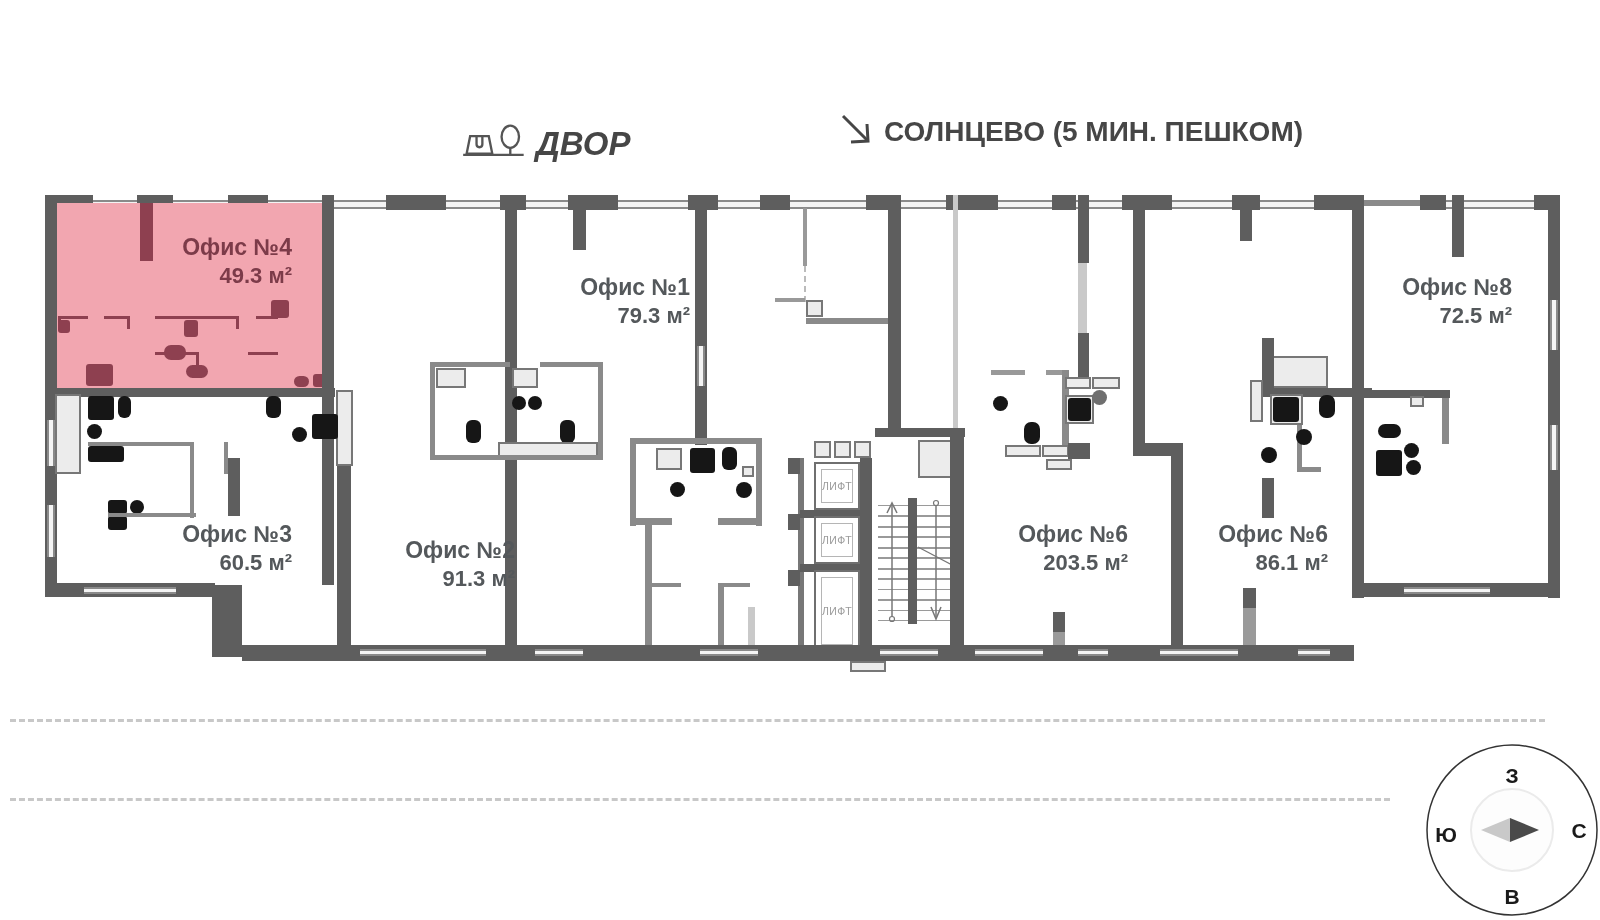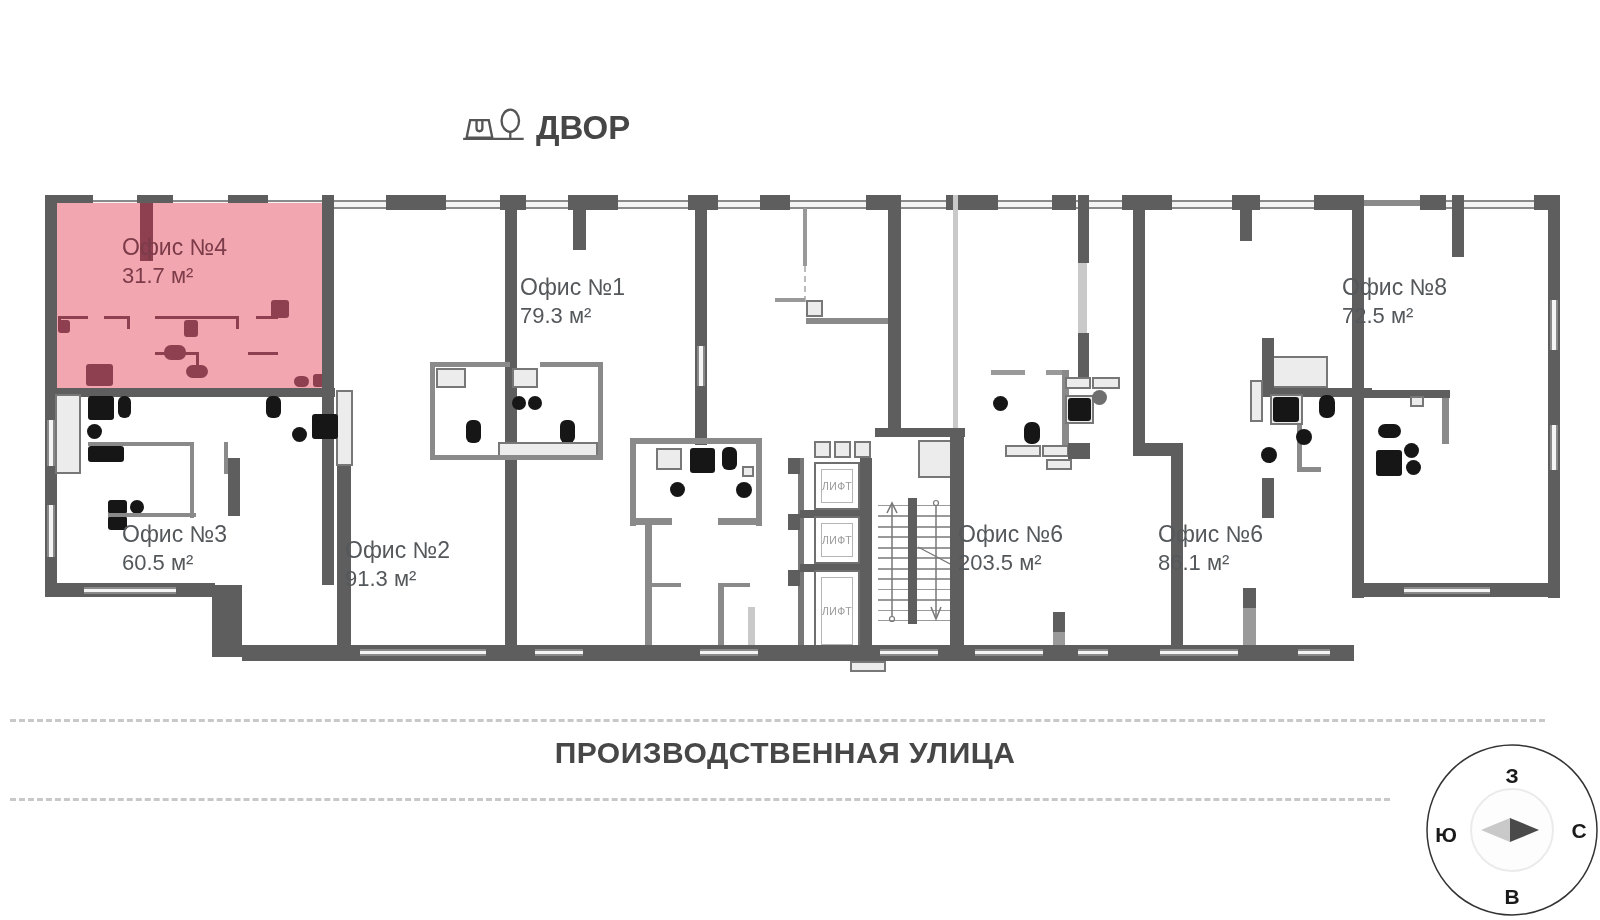--- a/index.html
+++ b/index.html
@@ -18,48 +18,57 @@
   .fxb{background:#161616;border-radius:3px;}
   .fxc{background:#161616;border-radius:50%;}
   .fxg{background:#6f6f6f;border-radius:50%;}
   .fxm{background:#8e4050;border-radius:3px;}
   .fxl{background:#ececec;border:2px solid #777;box-sizing:border-box;}
   .pink{background:#f2a6b0;}
   .lift{border:2px solid #6f6f6f;background:#fff;box-sizing:border-box;}
   .lift .inner{position:absolute;left:5px;right:5px;top:5px;bottom:5px;border:1px solid #b5b5b5;
                display:flex;align-items:center;justify-content:center;
                font-size:10.5px;letter-spacing:.5px;color:#9a9a9a;}
-  .olabel{position:absolute;width:170px;text-align:left;color:#54585b;font-weight:normal;line-height:1.25;}
+  .olabel{position:absolute;width:170px;text-align:right;color:#54585b;font-weight:bold;line-height:1.25;}
   .olabel .nm{font-size:23px;display:block;}
   .olabel .ar{font-size:22px;display:block;}
   .olabel.hl{color:#7c3b49;}
   .hdr{position:absolute;display:flex;align-items:center;gap:10px;color:#464646;font-weight:bold;}
   .dash{position:absolute;height:0;border-top:3px dashed #c8c8c8;}
   .street{position:absolute;left:0;top:736px;width:1570px;text-align:center;
           font-size:30px;font-weight:bold;color:#474747;letter-spacing:.5px;}
   .stairs{position:absolute;background:repeating-linear-gradient(to bottom,#9a9a9a 0 1.5px,transparent 1.5px 10.5px);}
 </style>
 </head>
 <body>
 
 <div class="stage">
 
-  <div class="hdr" style="left:462px;top:100px;">
+  <div class="hdr" style="left:462px;top:116px;font-style:italic;">
     <span>
       <svg width="64" height="52" viewBox="0 0 110 60">
         <path d="M14 20 L46 20 L52 50 L8 50 Z" fill="none" stroke="#555" stroke-width="4"></path>
         <path d="M25 20 L25 34 a5 5 0 0 0 10 0 L35 20" fill="none" stroke="#555" stroke-width="4"></path>
         <ellipse cx="83" cy="21" rx="15" ry="19" fill="none" stroke="#555" stroke-width="4"></ellipse>
         <line x1="83" y1="40" x2="83" y2="52" stroke="#555" stroke-width="4"></line>
         <line x1="2" y1="52" x2="106" y2="52" stroke="#555" stroke-width="4"></line>
       </svg>
     </span>
     <span style="font-size:33px;">ДВОР</span>
   </div>
 
+  <div class="hdr" style="left:840px;top:113px;">
+    <span>
+      <svg width="34" height="34" viewBox="0 0 34 34">
+        <line x1="3" y1="3" x2="27" y2="27" stroke="#464646" stroke-width="3"></line>
+        <polyline points="27,11 28,28 11,29" fill="none" stroke="#464646" stroke-width="3"></polyline>
+      </svg>
+    </span>
+    <span style="font-size:28px;">СОЛНЦЕВО (5 МИН. ПЕШКОМ)</span>
+  </div>
 
   <div>
 
     <i class="win" style="left:45px;top:200px;width:1300px;height:9px;"></i>
     <i class="w" style="left:45px;top:195px;width:48px;height:15px;"></i>
     <i class="w" style="left:137px;top:195px;width:36px;height:15px;"></i>
     <i class="w" style="left:228px;top:195px;width:40px;height:15px;"></i>
     <i class="w" style="left:386px;top:195px;width:60px;height:15px;"></i>
     <i class="w" style="left:500px;top:195px;width:26px;height:15px;"></i>
     <i class="w" style="left:568px;top:195px;width:50px;height:15px;"></i>
@@ -263,21 +272,21 @@
     <i class="win" style="left:535px;top:649px;width:48px;height:7px;"></i>
     <i class="win" style="left:700px;top:649px;width:58px;height:7px;"></i>
     <i class="win" style="left:880px;top:649px;width:58px;height:7px;"></i>
     <i class="win" style="left:975px;top:649px;width:68px;height:7px;"></i>
     <i class="win" style="left:1078px;top:649px;width:30px;height:7px;"></i>
     <i class="win" style="left:1160px;top:649px;width:78px;height:7px;"></i>
     <i class="win" style="left:1298px;top:649px;width:32px;height:7px;"></i>
 
     <div class="olabel hl" style="left:122px;top:233px;">
       <span class="nm">Офис №4</span>
-      <span class="ar">31.7 м²</span>
+      <span class="ar">49.3 м²</span>
     </div>
     <div class="olabel" style="left:122px;top:520px;">
       <span class="nm">Офис №3</span>
       <span class="ar">60.5 м²</span>
     </div>
     <div class="olabel" style="left:345px;top:536px;">
       <span class="nm">Офис №2</span>
       <span class="ar">91.3 м²</span>
     </div>
     <div class="olabel" style="left:520px;top:273px;">
@@ -292,21 +301,20 @@
       <span class="nm">Офис №6</span>
       <span class="ar">86.1 м²</span>
     </div>
     <div class="olabel" style="left:1342px;top:273px;">
       <span class="nm">Офис №8</span>
       <span class="ar">72.5 м²</span>
     </div>
   </div>
 
   <div class="dash" style="left:10px;top:719px;width:1535px;"></div>
-  <div class="street">ПРОИЗВОДСТВЕННАЯ УЛИЦА</div>
   <div class="dash" style="left:10px;top:798px;width:1380px;"></div>
 
   <div style="position:absolute;left:1424px;top:742px;">
     <svg width="176" height="176" viewBox="0 0 176 176">
       <circle cx="88" cy="88" r="85" fill="#ffffff" stroke="#333" stroke-width="1.5"></circle>
       <circle cx="88" cy="88" r="41" fill="#fdfdfd" stroke="#ebebeb" stroke-width="2"></circle>
       <polygon points="57,88 86,76 86,100" fill="#c9c9c9"></polygon>
       <polygon points="86,76 115,88 86,100" fill="#4a4a4a"></polygon>
       <text x="88" y="41" font-size="21" font-weight="bold" fill="#1a1a1a" text-anchor="middle">З</text>
       <text x="155" y="96" font-size="21" font-weight="bold" fill="#1a1a1a" text-anchor="middle">С</text>

